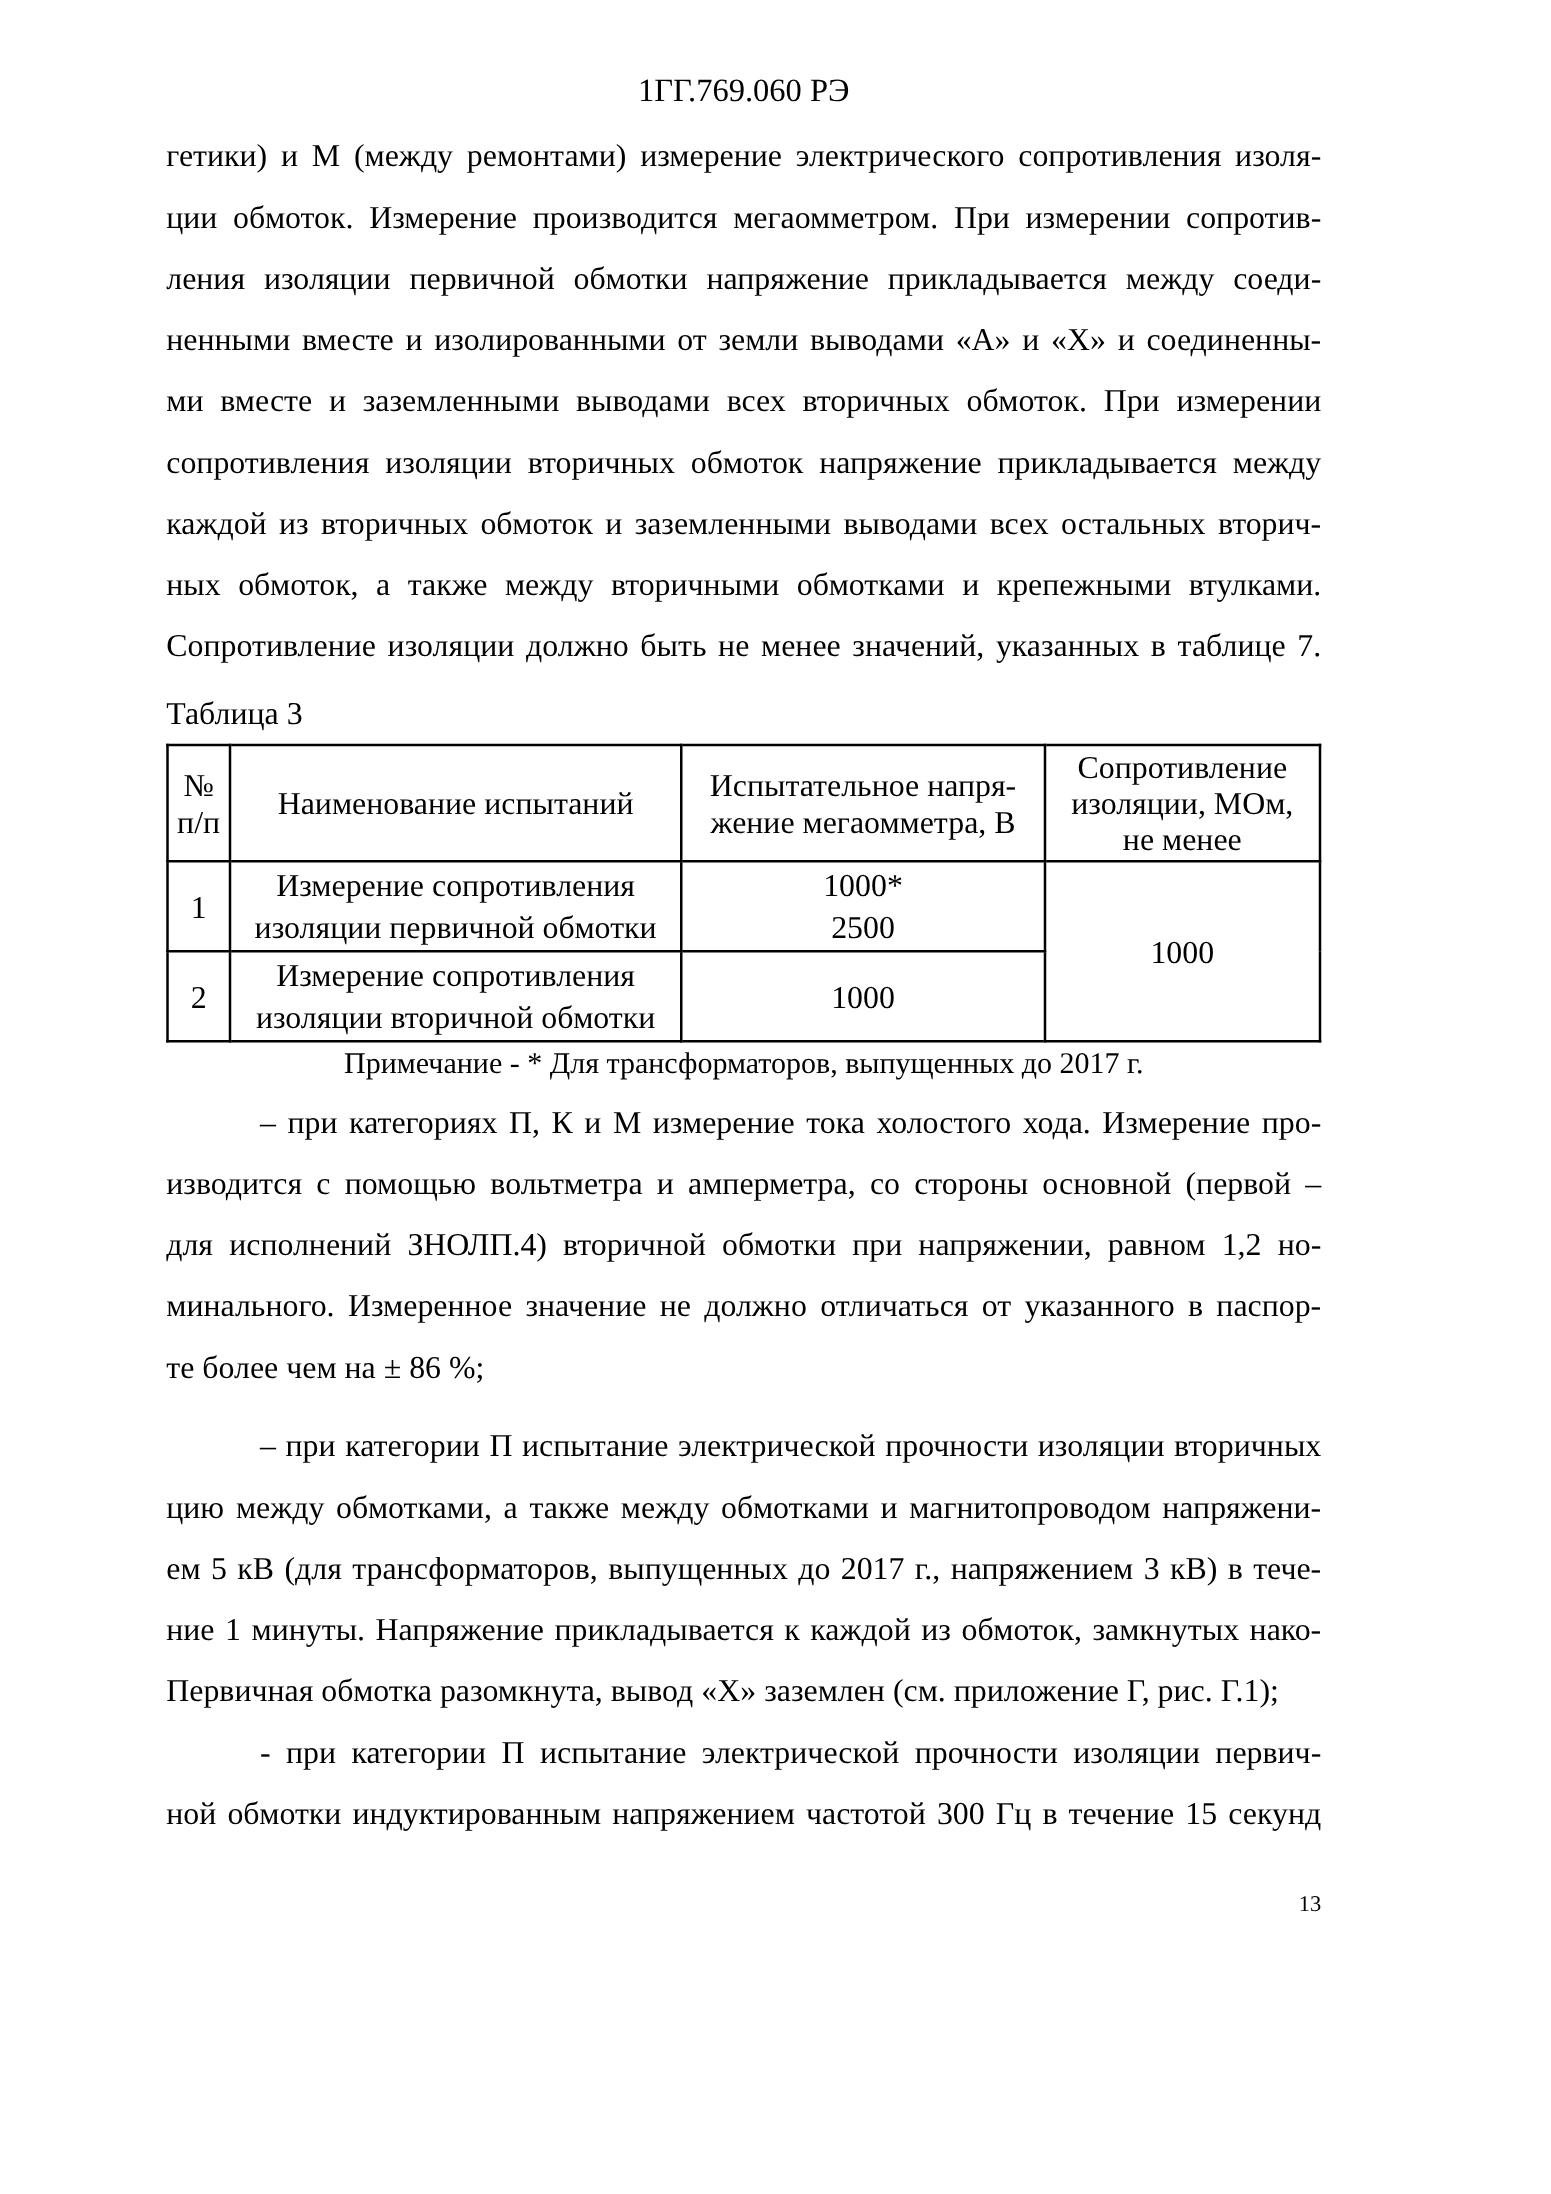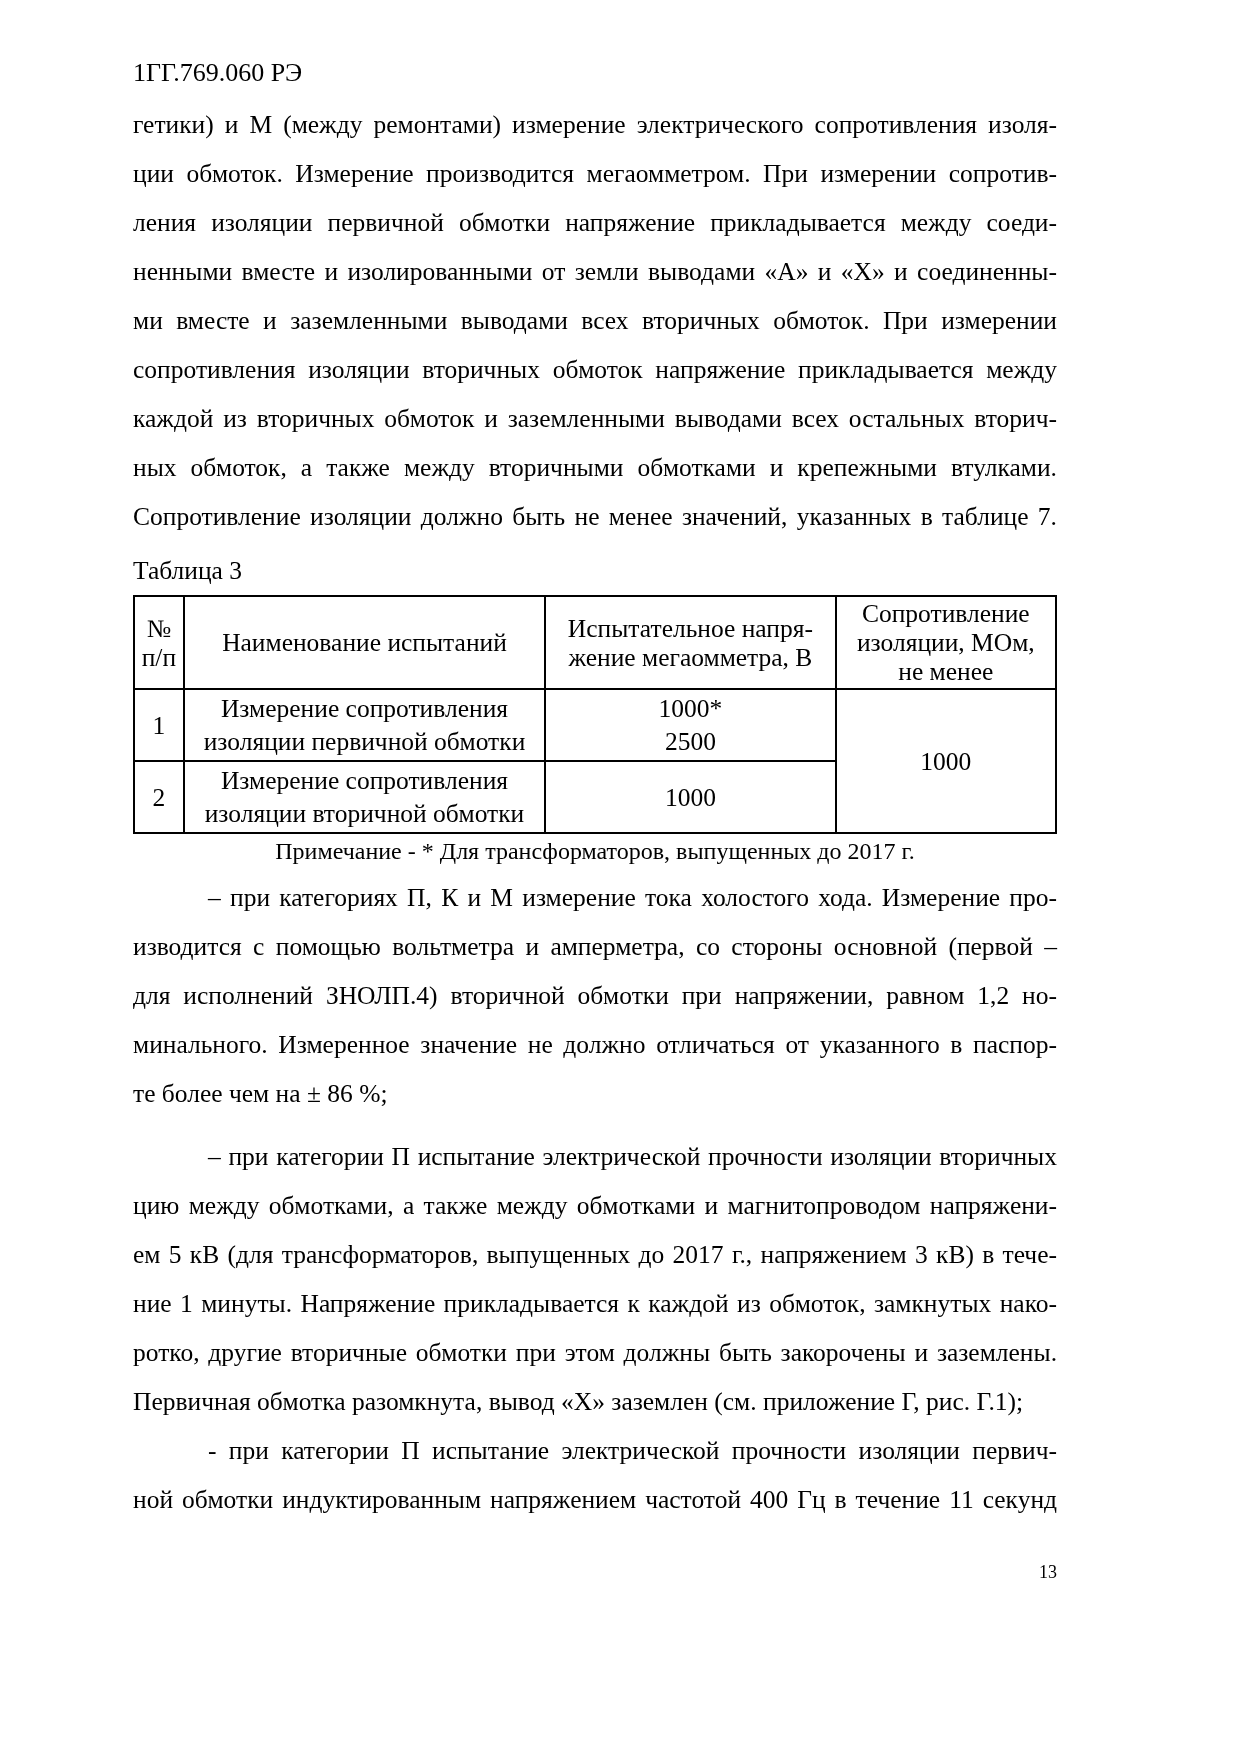--- a/index.html
+++ b/index.html
@@ -17,21 +17,21 @@
     position: relative;
   }
   .content {
     margin-left: 133px;
     width: 924px;
   }
   .doc-code {
     padding-top: 58px;
     font-size: 26px;
     line-height: 30px;
-    text-align: left;
+    text-align: center;
   }
   .para { margin: 0; }
   .line {
     font-size: 25.5px;
     line-height: 49px;
     text-align: justify;
     text-align-last: justify;
   }
   .line.last {
     text-align-last: left;
@@ -158,25 +158,24 @@
       <div class="line">для исполнений ЗНОЛП.4) вторичной обмотки при напряжении, равном 1,2 но-</div>
       <div class="line">минального. Измеренное значение не должно отличаться от указанного в паспор-</div>
       <div class="line last">те более чем на ± 86 %;</div>
     </div>
 
     <div class="para p3">
       <div class="line indent">– при категории П испытание электрической прочности изоляции вторичных</div>
       <div class="line">цию между обмотками, а также между обмотками и магнитопроводом напряжени-</div>
       <div class="line">ем 5 кВ (для трансформаторов, выпущенных до 2017 г., напряжением 3 кВ) в тече-</div>
       <div class="line">ние 1 минуты. Напряжение прикладывается к каждой из обмоток, замкнутых нако-</div>
-      <div class="line">ротко, другие вторичные обмотки при этом должны быть закорочены и заземлены.</div>
       <div class="line last">Первичная обмотка разомкнута, вывод «Х» заземлен (см. приложение Г, рис. Г.1);</div>
     </div>
 
     <div class="para p4">
       <div class="line indent">- при категории П испытание электрической прочности изоляции первич-</div>
-      <div class="line">ной обмотки индуктированным напряжением частотой 400 Гц в течение 11 секунд</div>
+      <div class="line">ной обмотки индуктированным напряжением частотой 300 Гц в течение 15 секунд</div>
     </div>
 
     <div class="page-number">13</div>
 
   </div>
 </div>
 
 </body></html>

